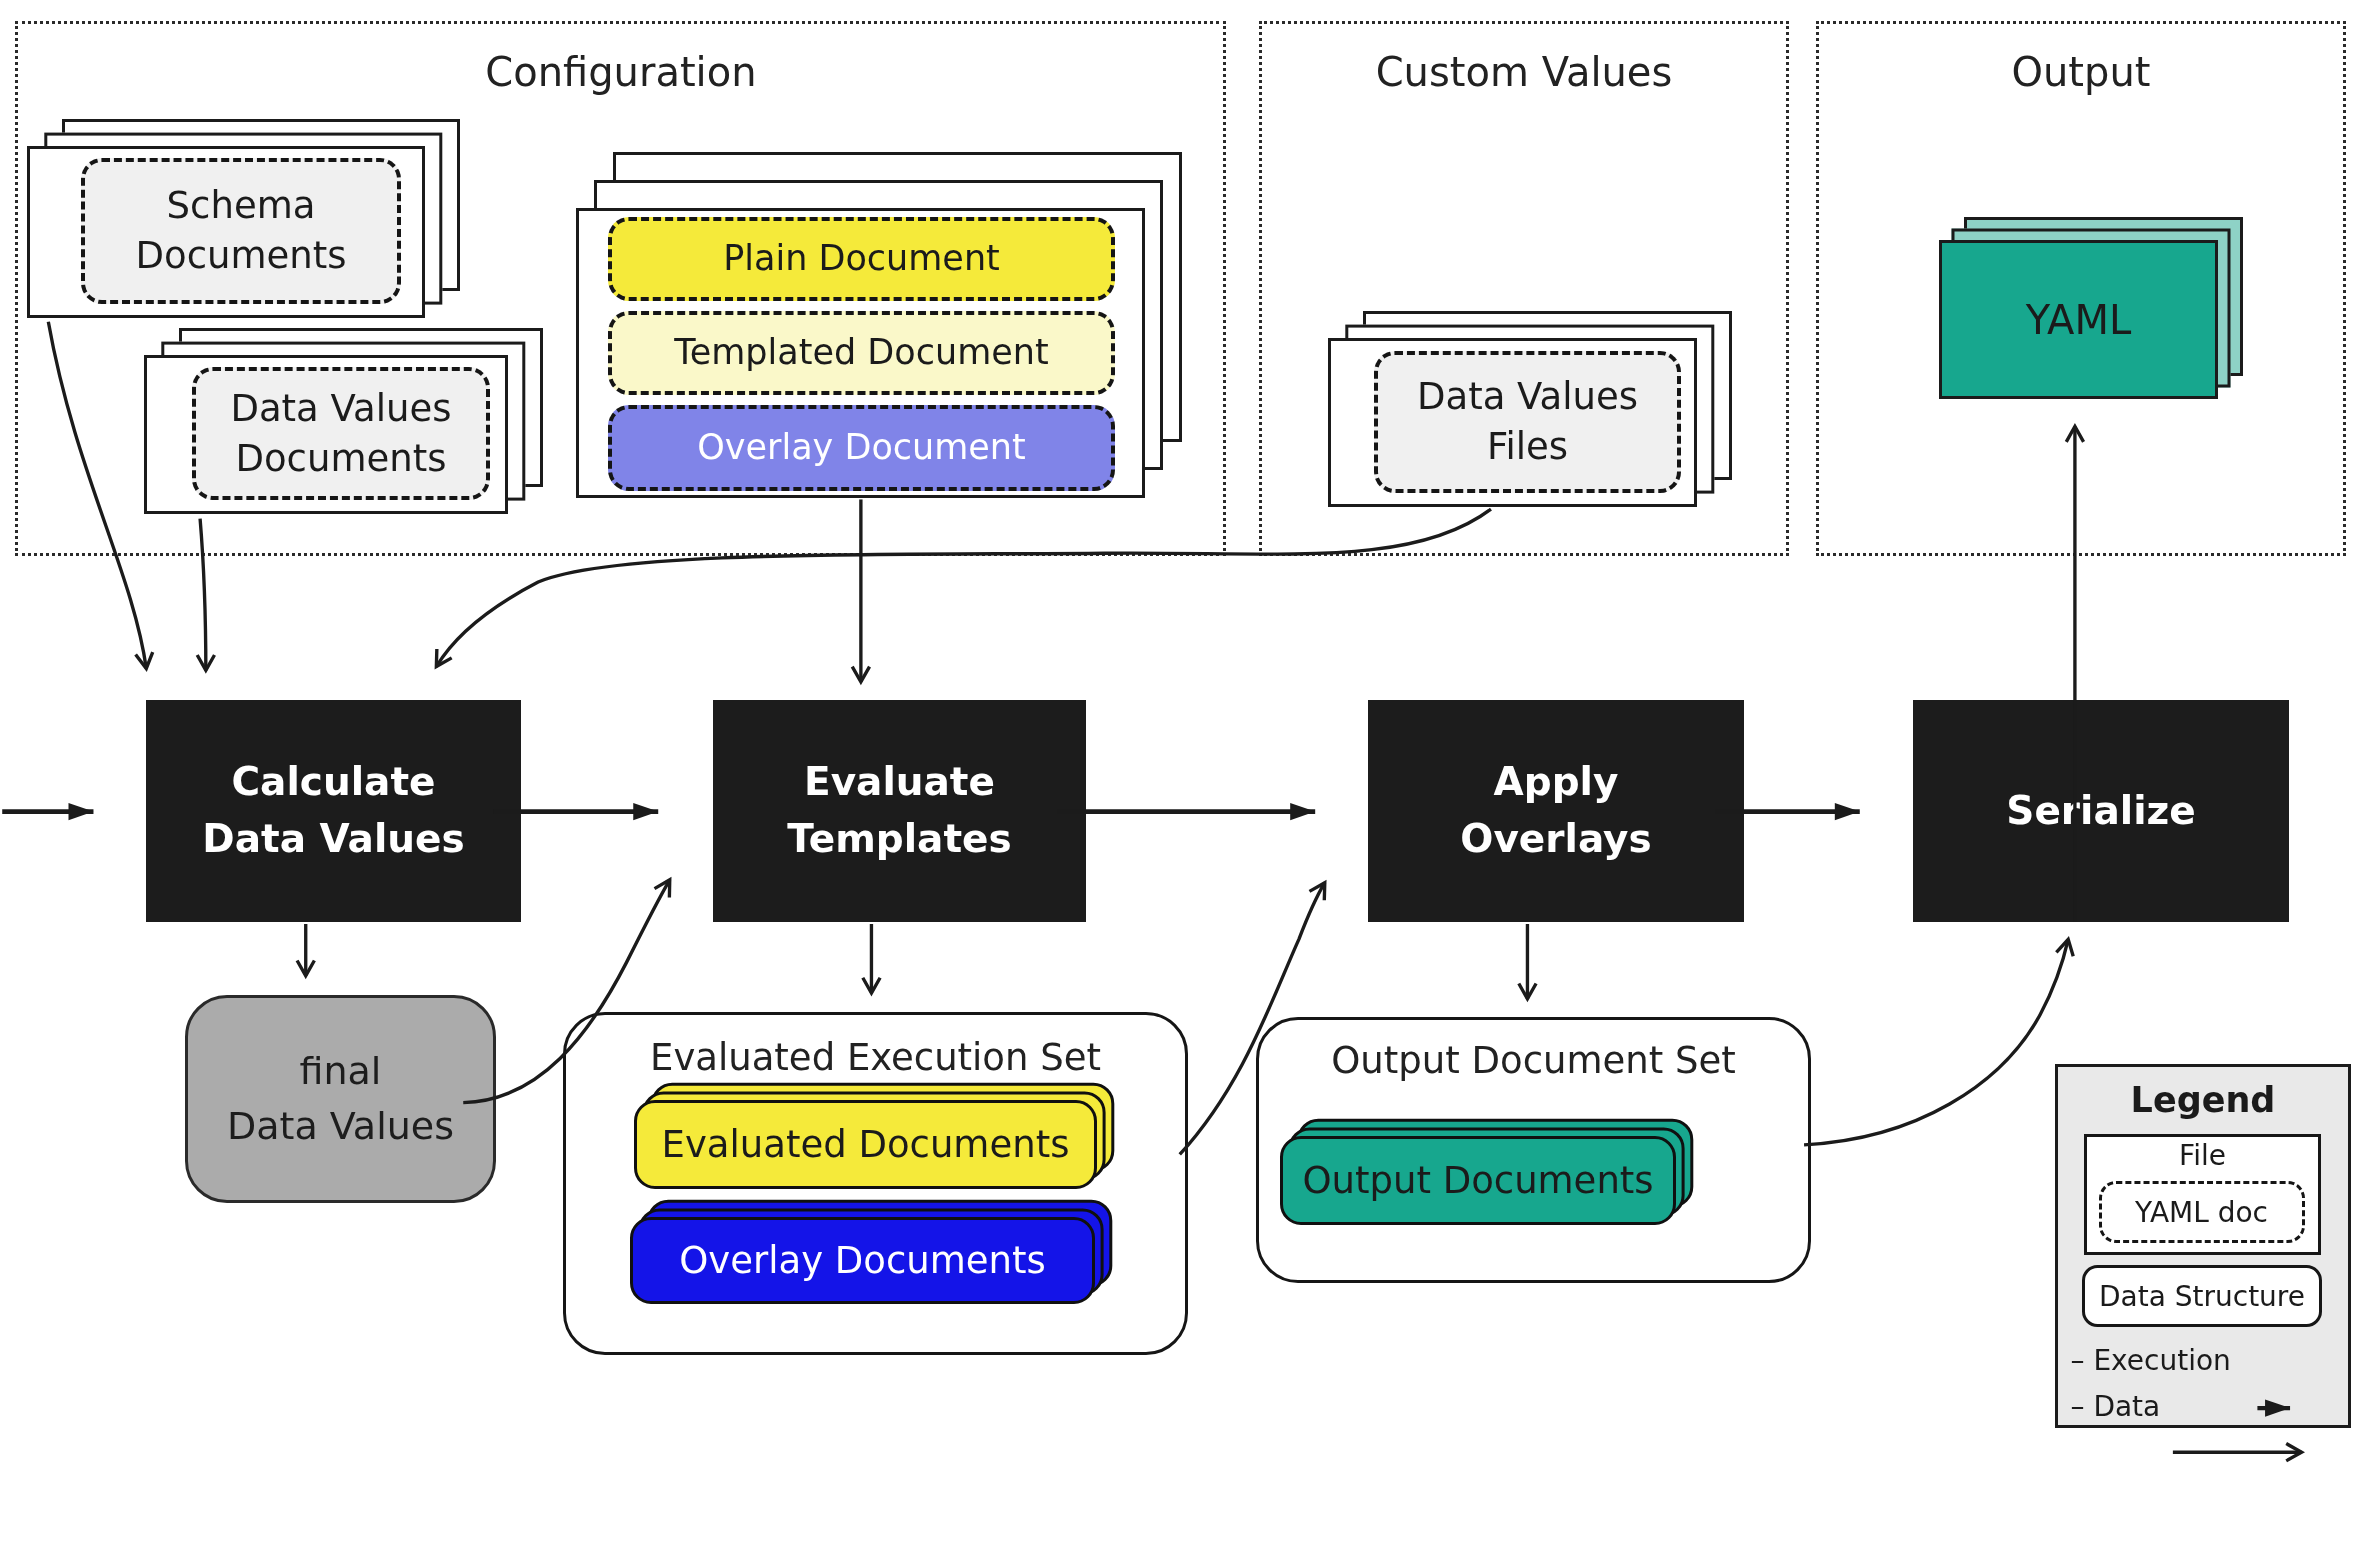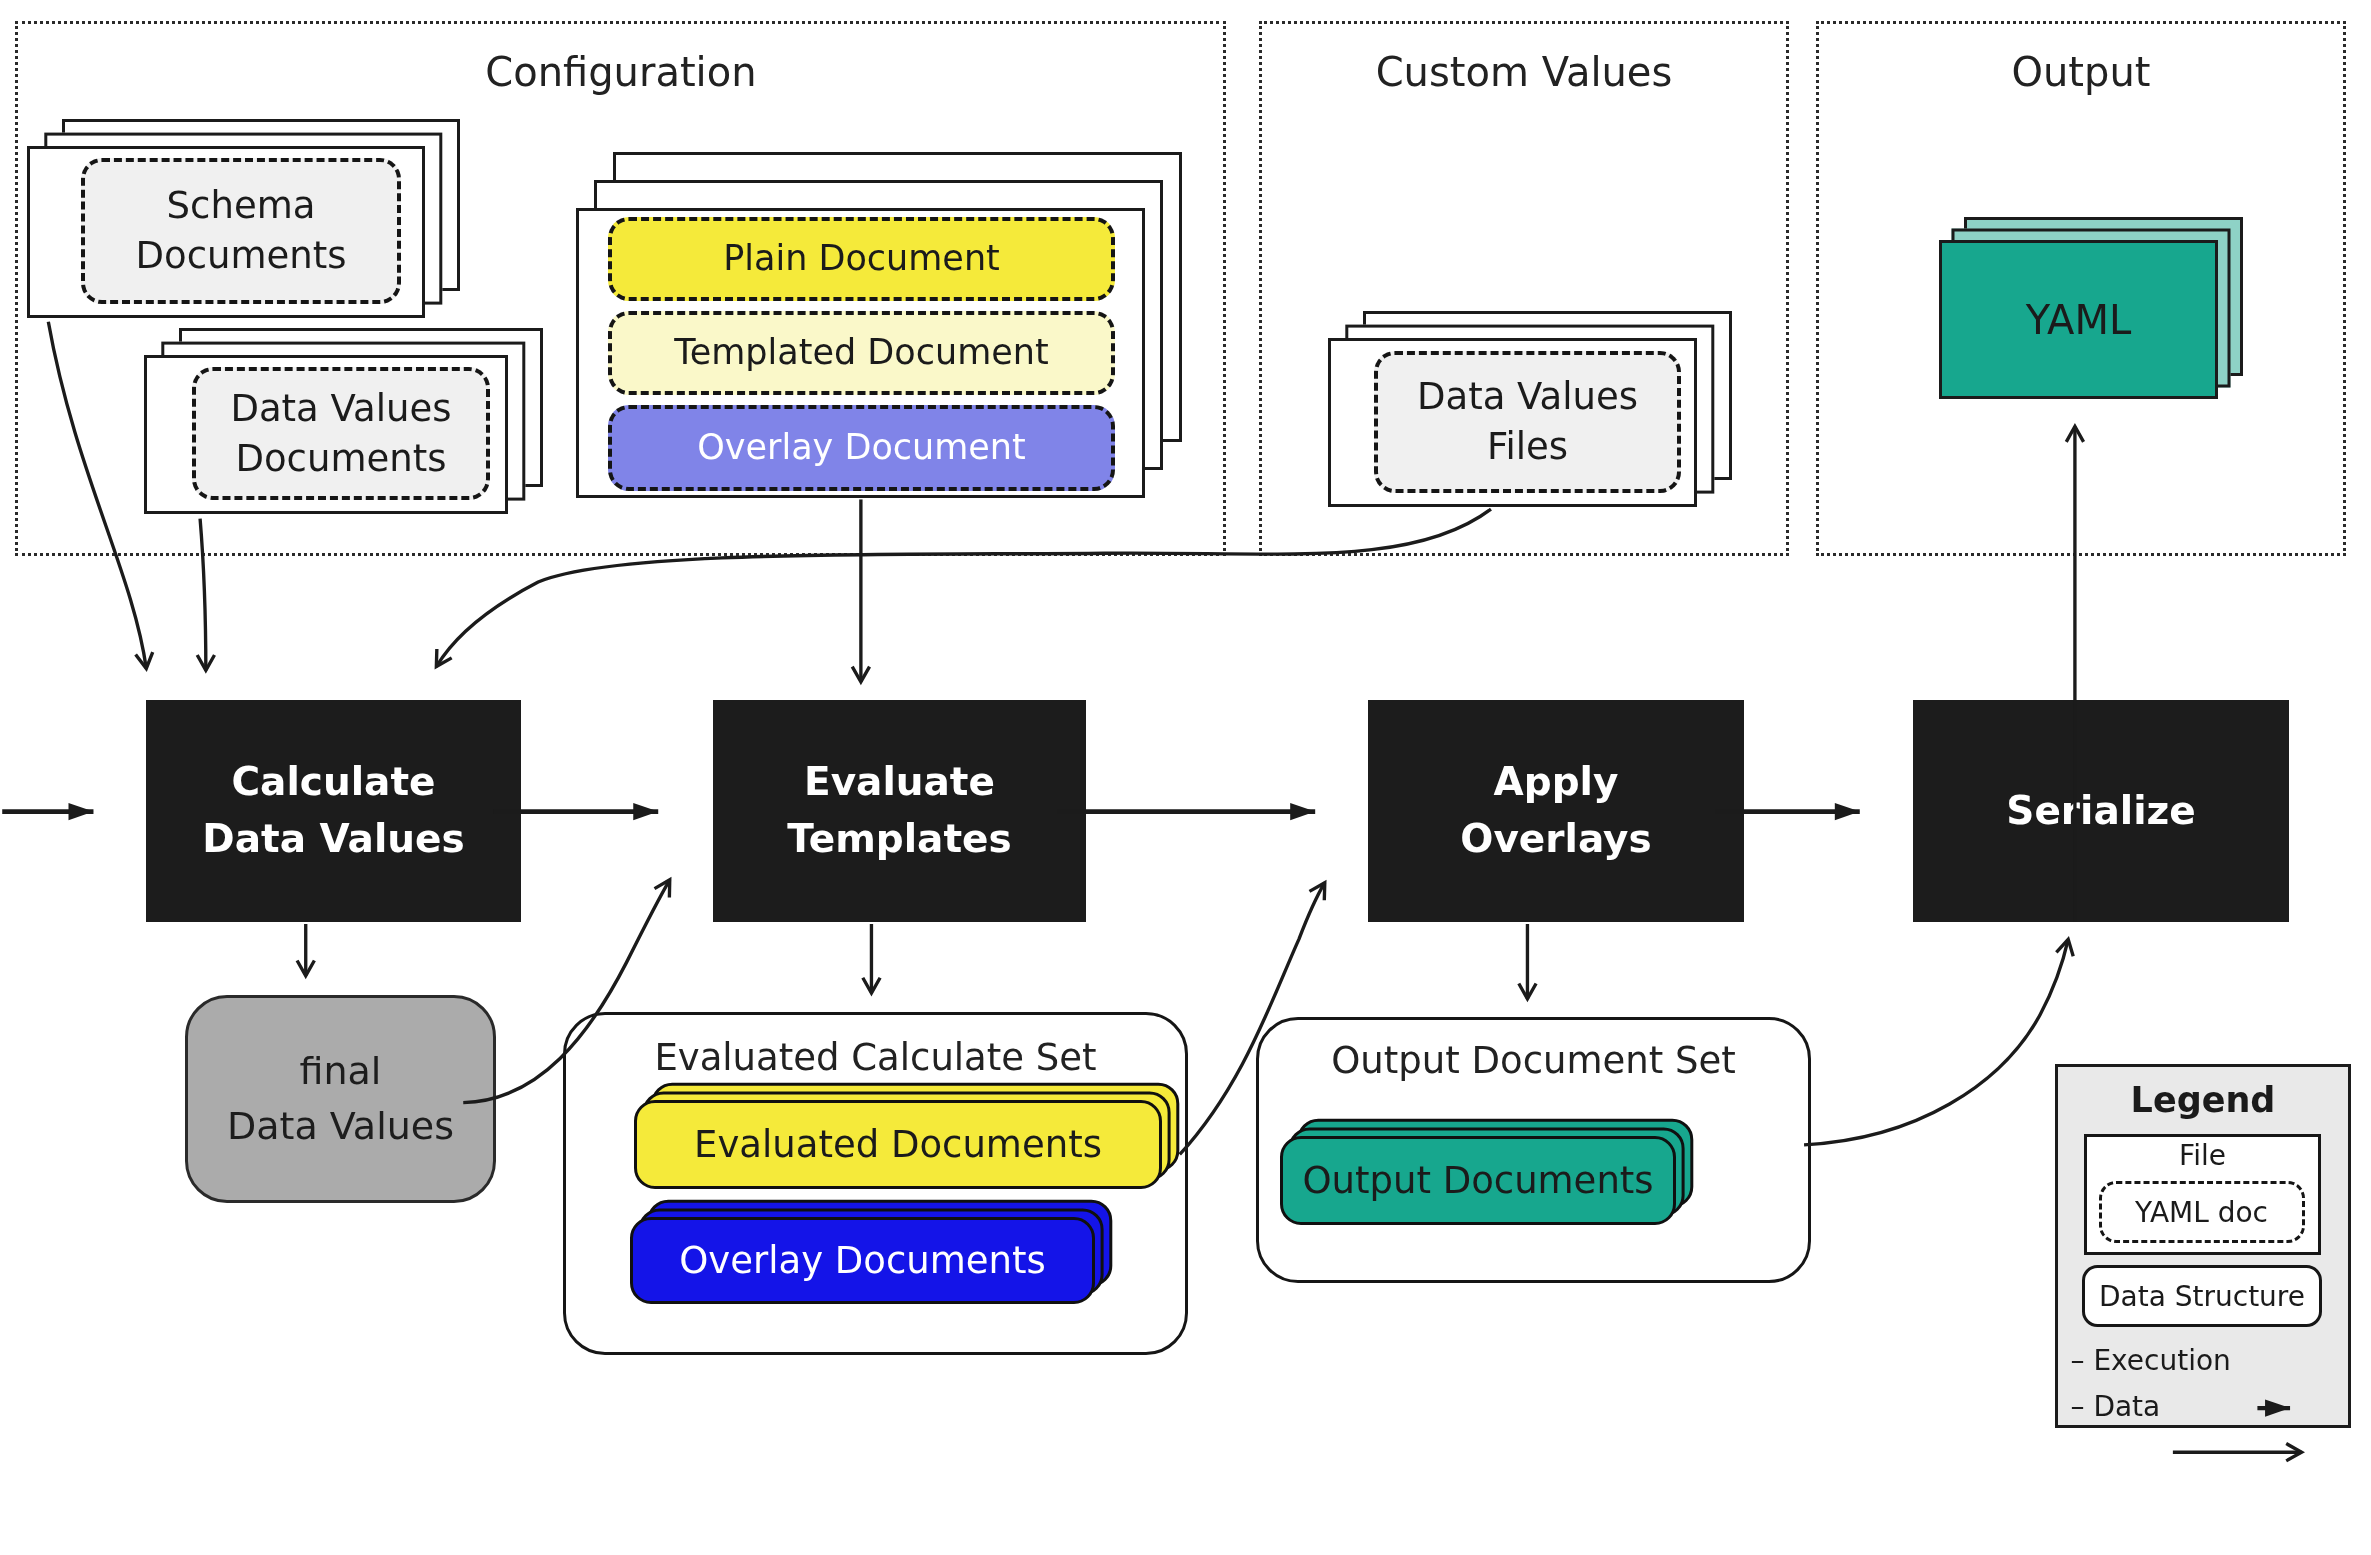--- a/index.html
+++ b/index.html
@@ -122,23 +122,23 @@
   <div class="process pre" style="left:685px;top:700px;width:373px;height:222px;">Evaluate
 Templates</div>
   <div class="process pre" style="left:1340px;top:700px;width:376px;height:222px;">Apply
 Overlays</div>
   <div class="process pre" style="left:1885px;top:700px;width:376px;height:222px;">Serialize</div>
 
   <div class="gray-box center pre" style="left:157px;top:995px;width:305px;height:202px;line-height:1.45;">final
 Data Values</div>
 
   <div class="set-box" style="left:563px;top:1012px;width:619px;height:337px;">
-    <div class="set-title" style="top:21px;">Evaluated Calculate Set</div>
+    <div class="set-title" style="top:21px;">Evaluated Execution Set</div>
   </div>
-  <div class="mini-stack" style="left:634px;top:1100px;width:528px;height:89px;">
+  <div class="mini-stack" style="left:634px;top:1100px;width:463px;height:89px;">
     <div class="card m2" style="background:var(--yellow,#F5EA3A);"></div>
     <div class="card m1" style="background:var(--yellow,#F5EA3A);"></div>
     <div class="card" style="background:var(--yellow,#F5EA3A);">Evaluated Documents</div>
   </div>
   <div class="mini-stack" style="left:630px;top:1217px;width:465px;height:87px;">
     <div class="card m2" style="background:var(--blue,#1414E8);"></div>
     <div class="card m1" style="background:var(--blue,#1414E8);"></div>
     <div class="card" style="background:var(--blue,#1414E8);color:#fff;">Overlay Documents</div>
   </div>
 

